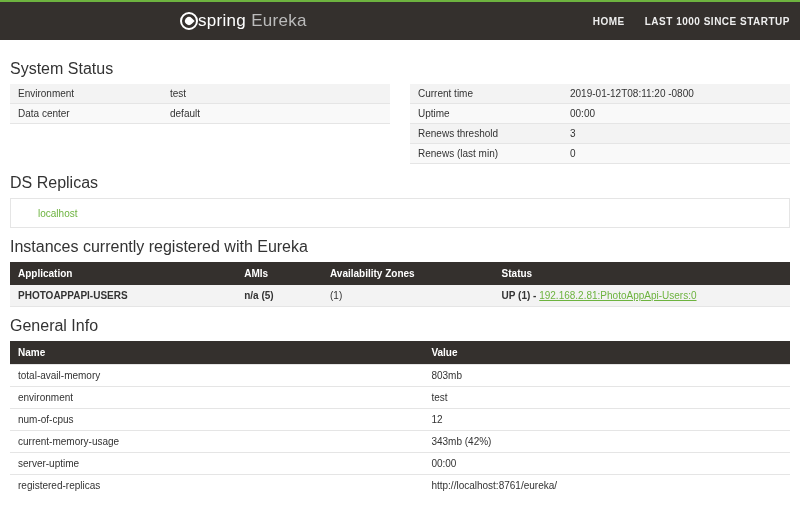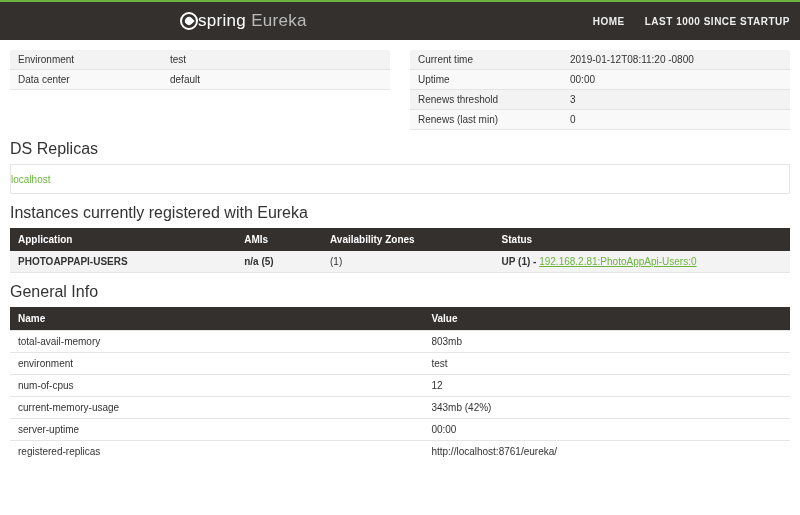--- a/index.html
+++ b/index.html
@@ -14,21 +14,21 @@
 .nav-links { margin-left: auto; display: flex; gap: 20px; }
 .nav-links a { color: #eee; text-decoration: none; font-size: 10px; font-weight: 700; letter-spacing: 0.5px; }
 .content { padding: 10px; }
 h1 { font-size: 16px; font-weight: 400; color: #333; margin: 10px 0 6px; }
 .status-row { display: flex; gap: 20px; }
 .status-col { flex: 1; }
 table { width: 100%; border-collapse: collapse; }
 .kv td { padding: 4px 8px; font-size: 10px; border-bottom: 1px solid #e5e5e5; background: #f9f9f9; }
 .kv tr:nth-child(odd) td { background: #f3f3f3; }
 .kv td:first-child { width: 40%; color: #333; }
-.replica-box { border: 1px solid #e5e5e5; padding: 8px 0; margin-top: 4px; }
+.replica-box { border: 1px solid #e5e5e5; padding: 8px 27px; margin-top: 4px; }
 .replica-link { color: #6db33f; font-size: 10px; text-decoration: none; }
 .dark-head { background: #34302d; color: #fff; }
 .dark-head th { text-align: left; padding: 6px 8px; font-size: 10px; font-weight: 700; }
 .inst td { padding: 5px 8px; font-size: 10px; background: #f3f3f3; border-bottom: 1px solid #e5e5e5; }
 .inst .bold { font-weight: 700; }
 .status-link { color: #6db33f; }
 .gen td, .info td { padding: 5px 8px; font-size: 10px; border-top: 1px solid #e5e5e5; }
 .gen td:first-child, .info td:first-child { width: 53%; }
 </style>
 </head>
@@ -44,20 +44,21 @@
     </span>
   </div>
   <div class="nav-links">
     <a href="#">HOME</a>
     <a href="#">LAST 1000 SINCE STARTUP</a>
   </div>
 </div>
 
 <div class="content">
 
+  <h1>System Status</h1>
   <div class="status-row">
     <div class="status-col">
       <table class="kv">
         <tbody>
             <tr>
               <td>Environment</td>
               <td>test</td>
             </tr>
         <tr>
               <td>Data center</td>

